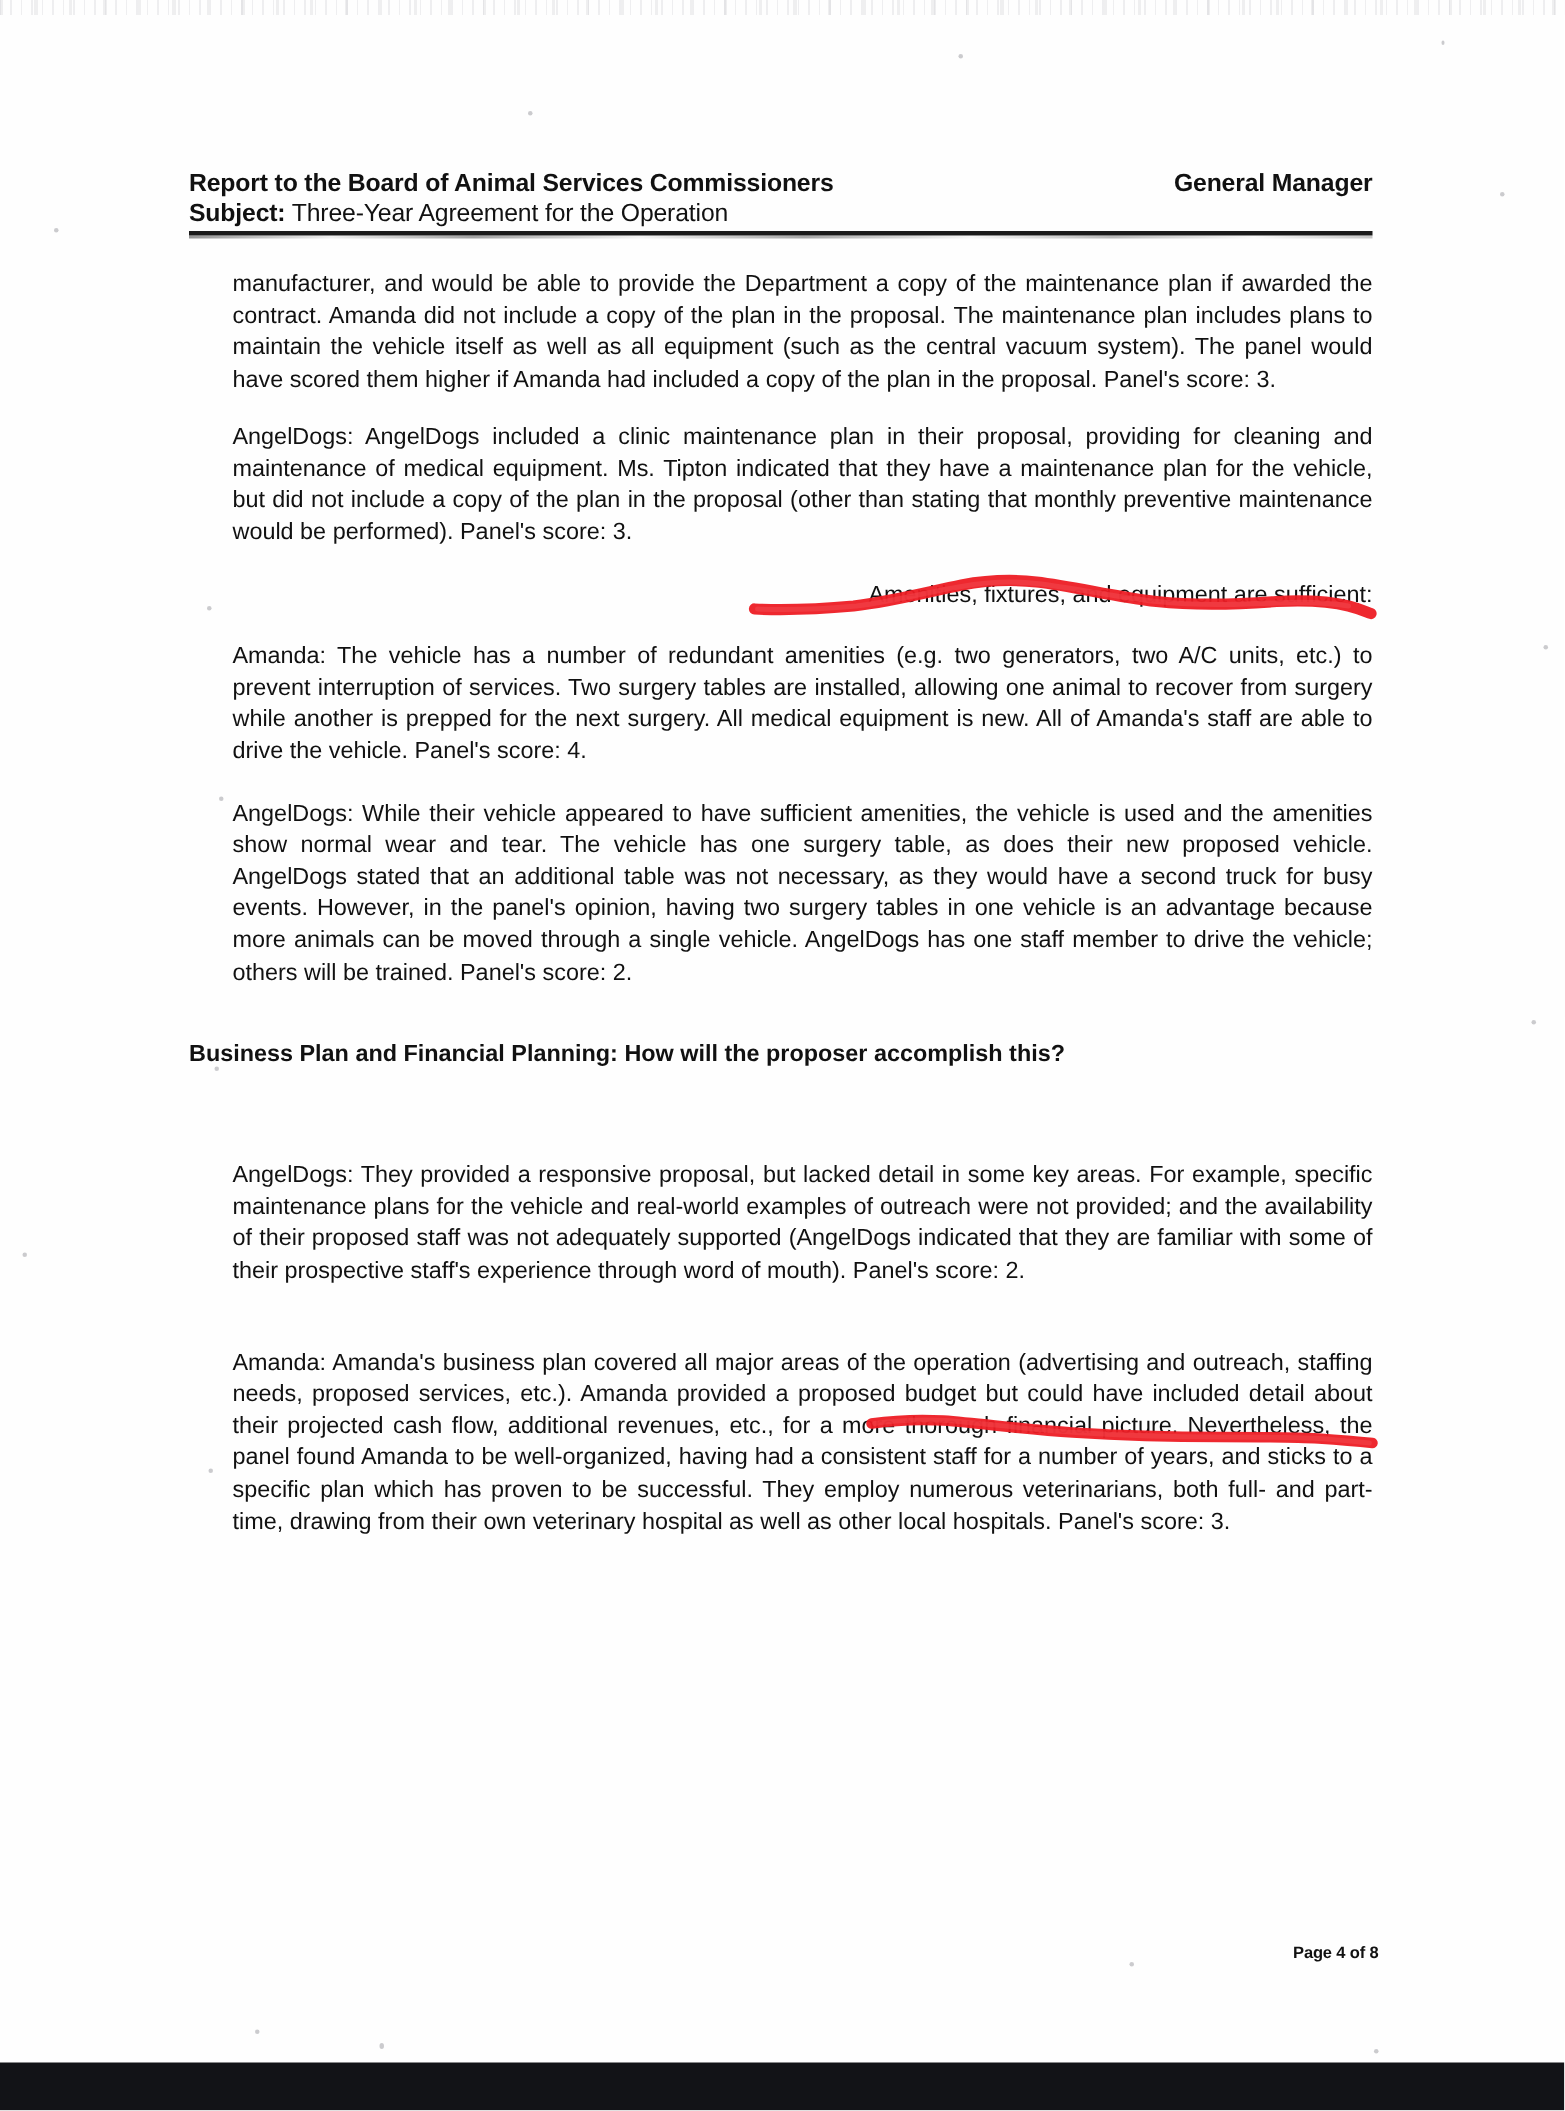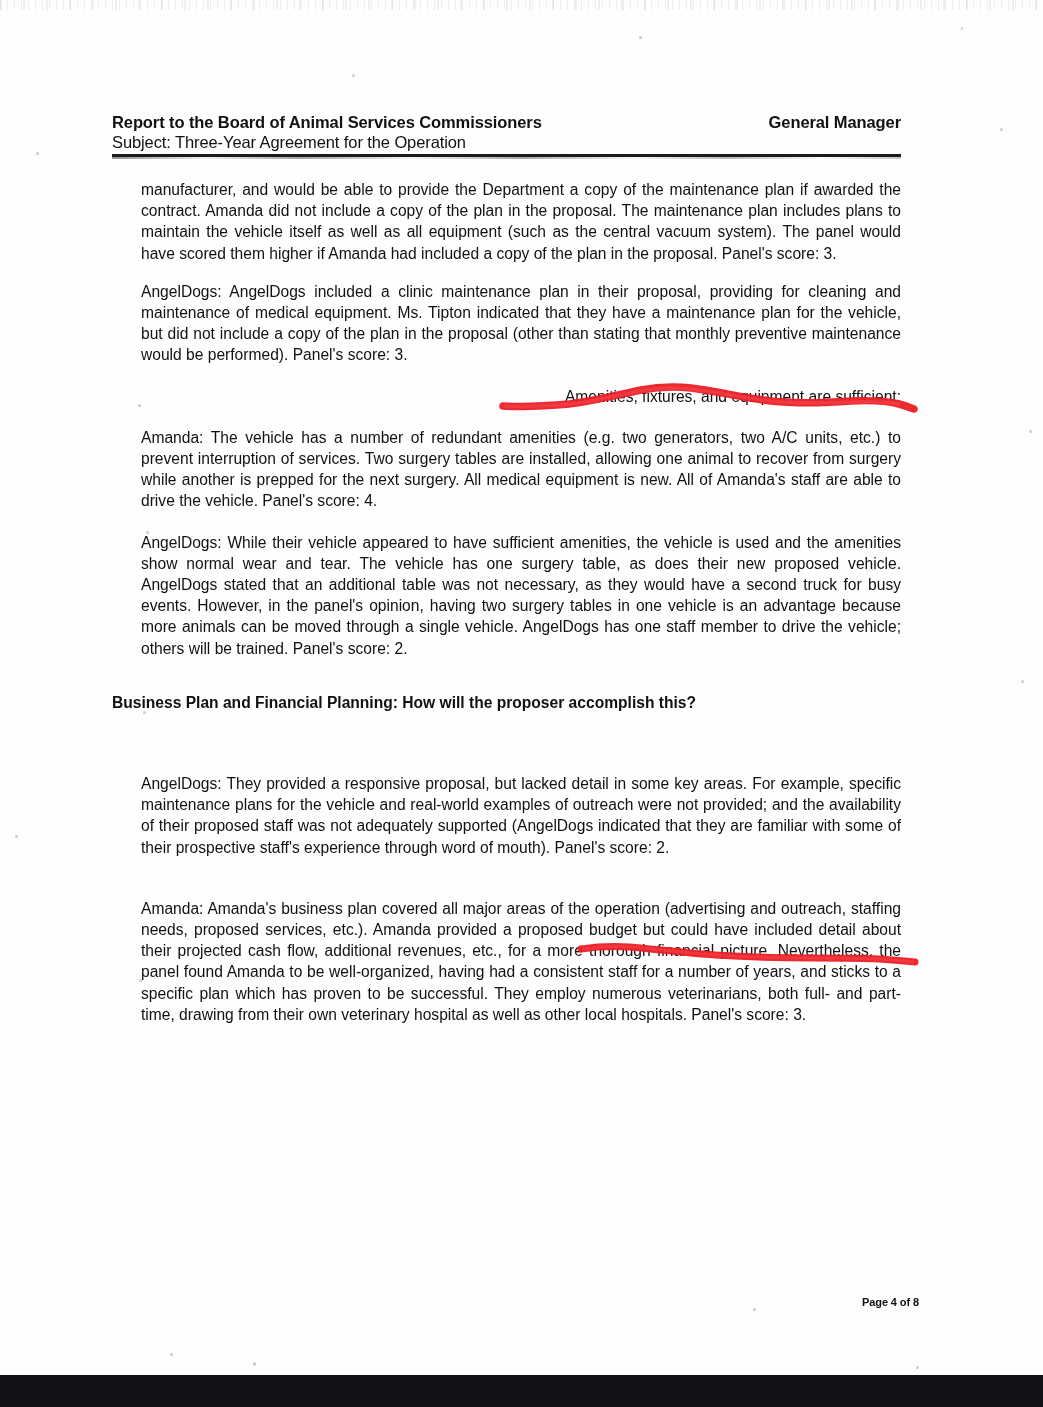--- a/index.html
+++ b/index.html
@@ -26,42 +26,42 @@
     background:
       repeating-linear-gradient(90deg,
         rgba(150,150,160,0.30) 0px, rgba(150,150,160,0.30) 1px,
         rgba(255,255,255,0) 1px, rgba(255,255,255,0) 7px),
       repeating-linear-gradient(90deg,
         rgba(120,120,130,0.22) 0px, rgba(120,120,130,0.22) 2px,
         rgba(255,255,255,0) 2px, rgba(255,255,255,0) 23px);
   }
   .content {
     position: absolute;
-    left: 112px;
+    left: 126px;
     top: 112px;
     width: 789px;
   }
 
   
   .doc-header {
     position: relative;
     width: 789px;
   }
   .hdr-row {
     position: relative;
     display: flex;
     justify-content: space-between;
     align-items: baseline;
     font-size: 16.5px;
     line-height: 20px;
     letter-spacing: -0.1px;
   }
   .hdr-left { white-space: nowrap; }
   .hdr-right { white-space: nowrap; }
-  .b { font-weight: normal; }
+  .b { font-weight: bold; }
   .hdr-bold { font-weight: bold; }
   .hdr-rule {
     margin-top: 2px;
     width: 789px;
     height: 3px;
     background: #1b1b1b;
     position: relative;
   }
   .hdr-rule:after {
     content: "";

